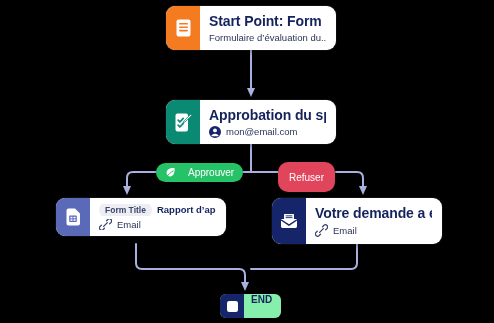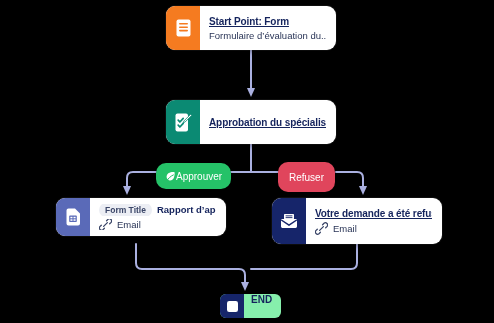--- a/index.html
+++ b/index.html
@@ -41,27 +41,26 @@
   .body {
     flex: 1 1 auto;
     padding: 6px 10px 6px 9px;
     display: flex;
     flex-direction: column;
     justify-content: center;
     gap: 3px;
     min-width: 0;
   }
   .title {
-    font-size: 10px;
+    font-size: 14px;
     font-weight: bold;
     color: #14235c;
     white-space: nowrap;
     overflow: hidden;
     letter-spacing: -0.1px;
-    text-decoration: underline;
   }
   .subtitle {
     font-size: 9.5px;
     font-weight: normal;
     color: #2a3557;
     white-space: nowrap;
     overflow: hidden;
   }
   .row {
     display: flex;
@@ -95,22 +94,22 @@
   #node-start   .icon-pane { background: #f57b20; }
   #node-approve .icon-pane { background: #0b8a73; }
   #node-accept  .icon-pane { background: #5a6ab8; }
   #node-reject  .icon-pane { background: #16256a; }
 
   
   .pill {
     position: absolute;
     display: flex;
     align-items: center;
-    gap: 0;
-    height: 26px;
+    gap: 12px;
+    height: 19px;
     padding: 0 9px;
     border-radius: 10px;
     font-size: 10px;
     color: #ffffff;
     white-space: nowrap;
     z-index: 4;
     box-shadow: 0 1px 3px rgba(0,0,0,0.3);
   }
   #pill-approve { left: 156px; top: 163px; background: #25c268; }
   #pill-reject  { left: 278px; top: 162px; background: #e0455c; padding: 15px 11px; }
@@ -194,20 +193,30 @@
     <div class="icon-pane">
       <svg class="gi" width="17" height="19" viewBox="0 0 17 19">
         <rect x="0.5" y="0.5" width="12.5" height="18" rx="2" fill="#ffffff"></rect>
         <path d="M3.2 7.2 l1.7 1.8 l3.3 -3.6" stroke="#0b8a73" stroke-width="1.7" fill="none" stroke-linecap="round" stroke-linejoin="round"></path>
         <path d="M3.2 12.2 l1.7 1.8 l3.3 -3.6" stroke="#0b8a73" stroke-width="1.7" fill="none" stroke-linecap="round" stroke-linejoin="round"></path>
         <path d="M15.6 1.3 l1.1 1.1 l-6.6 6.6 l-2.0 0.9 l0.9 -2.0 z" fill="#ffffff" stroke="#0b8a73" stroke-width="0.8"></path>
       </svg>
     </div>
     <div class="body">
       <div class="title">Approbation du spécialiste d...</div>
+      <div class="row">
+        <span>
+          <svg class="gi" width="12" height="12" viewBox="0 0 12 12">
+            <circle cx="6" cy="6" r="6" fill="#16256a"></circle>
+            <circle cx="6" cy="4.4" r="1.9" fill="#ffffff"></circle>
+            <path d="M2.2 10.3 a3.9 3.3 0 0 1 7.6 0 z" fill="#ffffff"></path>
+          </svg>
+        </span>
+        <span class="row-text">mon@email.com</span>
+      </div>
     </div>
   </div>
 
   <div class="pill" id="pill-approve">
     <span>
       <svg class="gi" width="11" height="11" viewBox="0 0 11 11">
         <path d="M9.6 1.2 C6.0 0.6 1.8 2.0 1.6 5.6 C1.5 7.6 2.8 9.2 4.7 9.4
                  C7.6 9.7 9.9 7.0 9.6 1.2 Z" fill="#ffffff"></path>
         <path d="M2.0 9.6 C3.4 7.2 5.6 5.2 8.4 3.9" stroke="#25c268" stroke-width="1" fill="none" stroke-linecap="round"></path>
       </svg>

